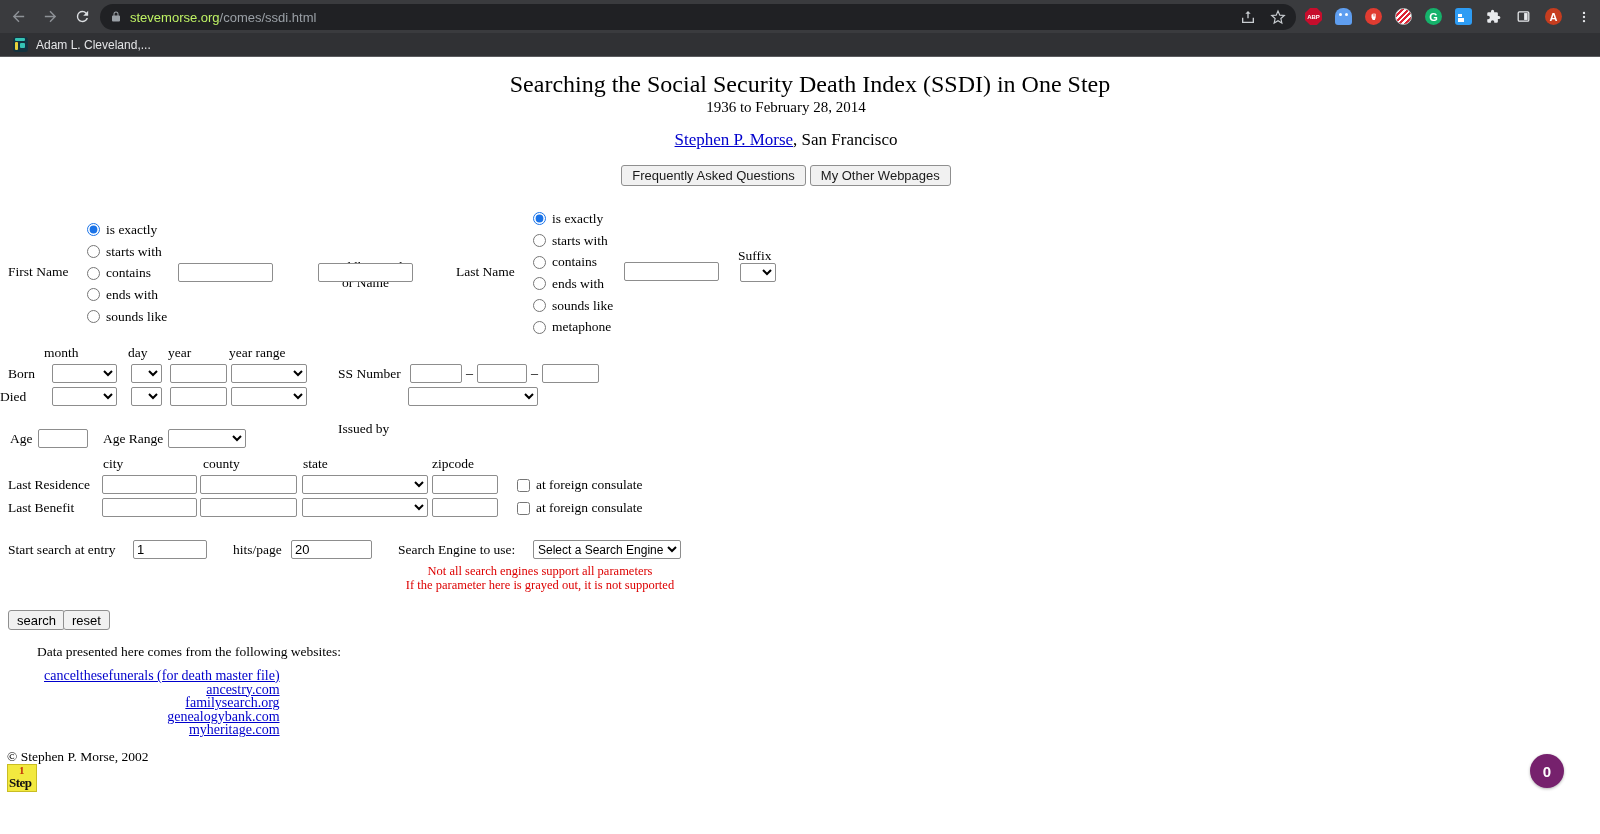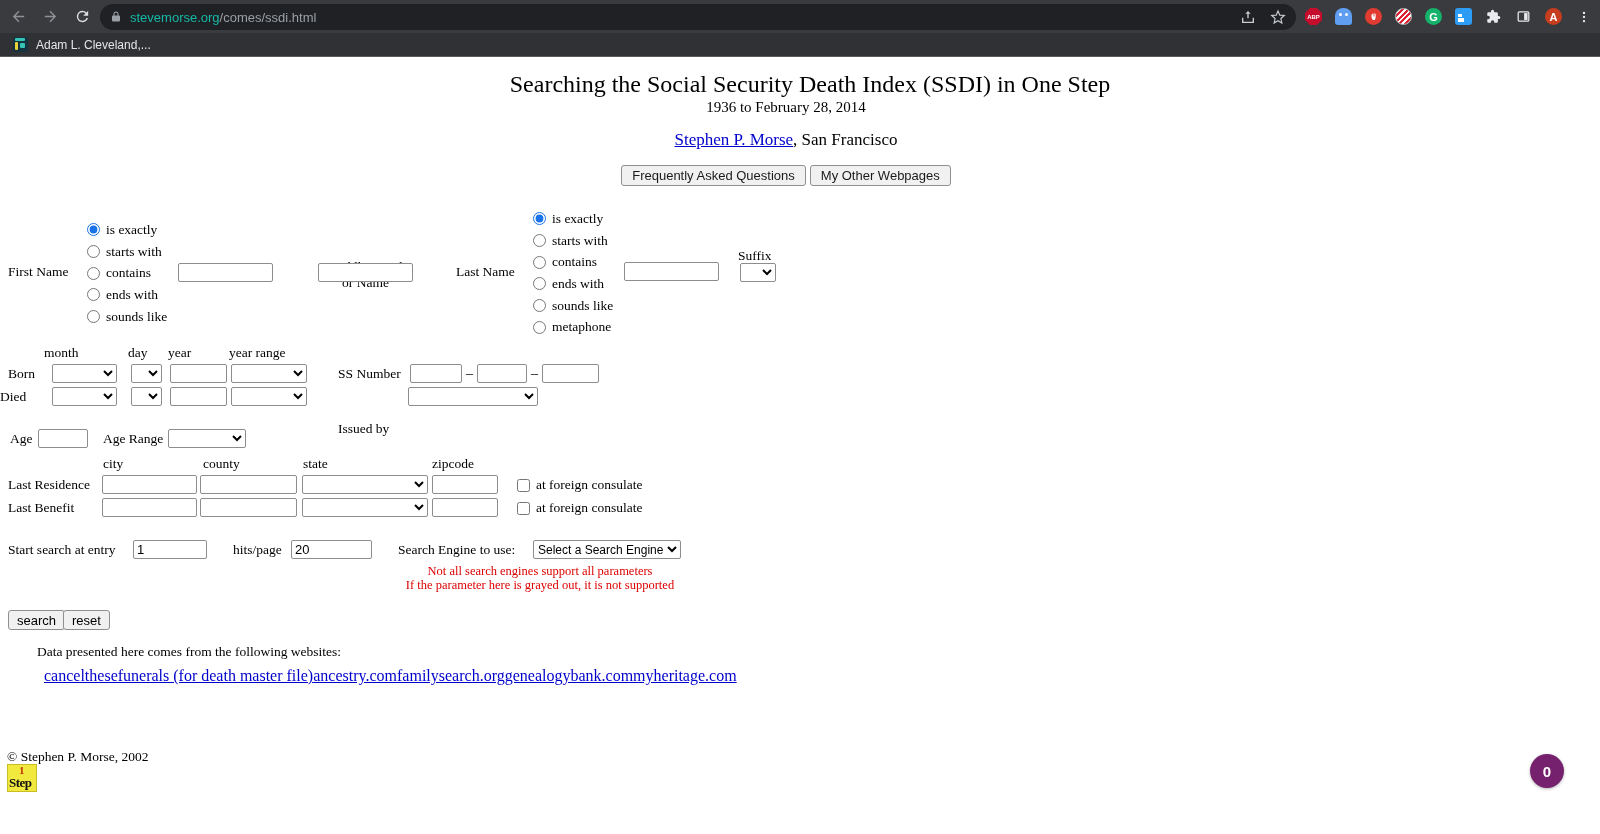--- a/index.html
+++ b/index.html
@@ -4,21 +4,21 @@
 <style>
   * { margin:0; padding:0; box-sizing:border-box; }
   html,body { width:1600px; height:834px; overflow:hidden; background:#fff; }
   .screen { position:relative; width:1600px; height:834px; font-family:"Liberation Serif","DejaVu Serif",serif; }
 
   
   .chrome { position:absolute; left:0; top:0; width:1600px; height:33px; background:#3a3b3e; display:flex; align-items:center; }
   .navbtn { width:28px; height:28px; display:flex; align-items:center; justify-content:center; margin-left:4px; }
   .omnibox { position:absolute; left:100px; top:4px; width:1196px; height:26px; background:#202124; border-radius:13px; display:flex; align-items:center; padding:0 10px; }
   .url { font-family:"Liberation Sans","DejaVu Sans",sans-serif; font-size:13px; margin-left:8px; white-space:nowrap; }
-  .url .host { color:#14b8a6; }
+  .url .host { color:#bef264; }
   .url .path { color:#9aa0a6; }
   .omni-right { margin-left:auto; display:flex; align-items:center; gap:14px; }
   .extrow { position:absolute; right:8px; top:0; height:33px; display:flex; align-items:center; gap:13px; }
   .exticon { width:17px; height:17px; display:flex; align-items:center; justify-content:center; font-family:"Liberation Sans","DejaVu Sans",sans-serif; }
   .abp { background:#c70d2c; color:#fff; font-size:6px; font-weight:bold; border-radius:4px; clip-path:polygon(30% 0,70% 0,100% 30%,100% 70%,70% 100%,30% 100%,0 70%,0 30%); }
   .ghost { background:#5f9ef0; border-radius:8px 8px 3px 3px; position:relative; }
   .ghost i { position:absolute; top:5px; width:3px; height:3px; background:#fff; border-radius:50%; }
   .ghost i.l { left:4px; } .ghost i.r { left:10px; }
   .handcircle { background:#e03c31; border-radius:50%; }
   .striped { border-radius:50%; border:1px solid #bbb; background:repeating-linear-gradient(135deg,#d23 0 2px,#fff 2px 4px); }
@@ -50,21 +50,21 @@
   .lbl { font-size:13.5px; }
   .hdr { font-size:13.5px; }
   input[type=text] { border:1px solid #8d8d8d; border-radius:2px; height:19px; font-family:"Liberation Sans","DejaVu Sans",sans-serif; font-size:13px; padding:0 3px; background:#fff; }
   select { border:1px solid #8d8d8d; border-radius:2px; height:19px; font-family:"Liberation Sans","DejaVu Sans",sans-serif; font-size:12px; background:#fff; }
   .radiocol { display:flex; flex-direction:column; }
   .radio-row { display:flex; align-items:center; height:21.7px; font-size:13.5px; }
   .radio-row input { width:13px; height:13px; margin:0 6px 0 0; accent-color:#1a73e8; }
   .ssdash { font-size:14px; padding:0 4px; }
   .warn { color:#dd0000; font-size:12.5px; text-align:center; line-height:14px; }
   .smallbtn { font-family:"Liberation Sans","DejaVu Sans",sans-serif; font-size:13px; background:#f1f1f1; border:1px solid #8f8f8f; border-radius:3px; height:20px; padding:1px 8px; }
-  .linkcol { display:flex; flex-direction:row; font-size:16px; line-height:13.6px;align-items:flex-end; }
+  .linkcol { display:flex; flex-direction:column; font-size:14px; line-height:13.6px;align-items:flex-end; }
   .footnote { font-size:13.5px; }
   .onestep { position:absolute; left:7px; top:706px; width:30px; height:28px; background:#f2e93f; border:1px solid #c9bd23; }
   .onestep .one { position:absolute; left:11px; top:-1px; color:#c2330a; font-size:11px; font-weight:bold; }
   .onestep .step { position:absolute; left:1px; bottom:0px; font-size:13px; font-weight:bold; letter-spacing:-0.5px; color:#111; }
   .badge { position:absolute; left:1530px; top:754px; width:34px; height:34px; border-radius:50%; background:#76216d; color:#fff; display:flex; align-items:center; justify-content:center; font-family:"Liberation Sans","DejaVu Sans",sans-serif; font-size:15px; font-weight:bold; box-shadow:0 1px 3px rgba(0,0,0,.3); }
   .cb { width:13px; height:13px; accent-color:#444; }
 </style>
 </head>
 <body>
 

